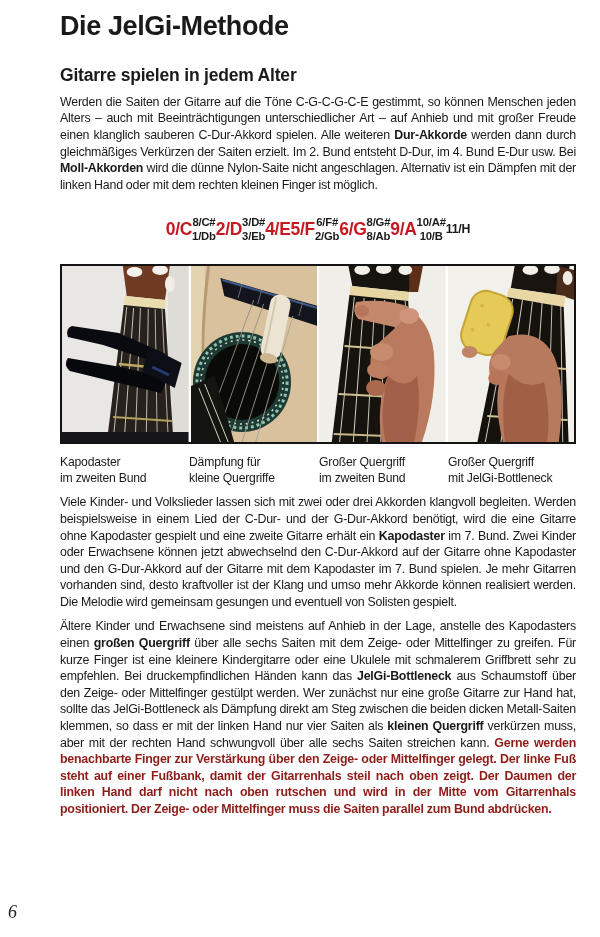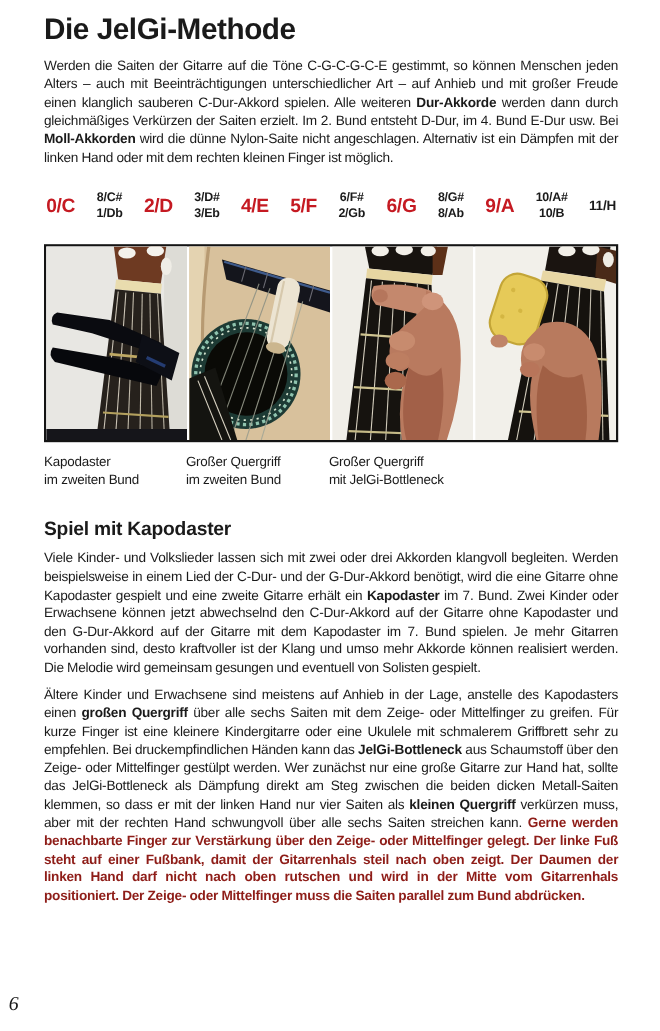--- a/index.html
+++ b/index.html
@@ -3,34 +3,34 @@
 <meta charset="utf-8">
 <style>
   html,body{margin:0;padding:0;}
   body{
     width:600px;height:937px;position:relative;overflow:hidden;
     background:#ffffff;color:#1a1a1a;
     font-family:"Liberation Sans",sans-serif;
     --accent-red:#c51a22;
     --emph-red:#8e1d18;
   }
-  .content{padding:6px 38px 0 40px;}
+  .content{padding:6px 24px 0 40px;margin-left:20px;}
   h1{font-size:27px;font-weight:600;margin:4px 0 0 0;letter-spacing:-0.4px;line-height:1.25;}
   h2{font-size:17.5px;font-weight:600;margin:0;letter-spacing:-0.2px;line-height:1.2;}
   .h2-intro{margin-top:21px;}
   .h2-kapo{margin-top:26px;}
   .h2-quer{margin-top:28px;}
   p.body{
     font-size:12.4px;line-height:16.6px;text-align:justify;
     margin:8px 0 0 0;letter-spacing:-0.22px;word-spacing:-0.2px;
   }
   p.body .b{font-weight:bold;}
   p.body .r{font-weight:bold;color:var(--emph-red);}
   .chord-row{
-    display:flex;justify-content:space-between;align-items:center;
+    display:flex;justify-content:center;align-items:center;
     margin:14px 2px 0 2px;height:44px;
   }
   .chord-major{color:var(--accent-red);font-weight:bold;font-size:17.5px;letter-spacing:-0.3px;}
   .chord-sharp{font-size:11.3px;font-weight:bold;line-height:1.3;text-align:center;letter-spacing:-0.2px;}
   .chord-single{font-size:12.3px;font-weight:bold;letter-spacing:-0.2px;}
   .photo-strip{
     margin-top:13px;border:2px solid #141414;background:#ffffff;
     display:flex;gap:2px;height:176px;
   }
   .photo{flex:1;min-width:0;}
@@ -45,20 +45,21 @@
   }
   .footer-label{position:absolute;left:40px;top:956px;font-size:14px;letter-spacing:-0.1px;}
 </style>
 </head>
 <body style="--accent-red: #c51a22; --emph-red: #8e1d18;">
 
 <div class="content">
 
   <h1>Die JelGi-Methode</h1>
 
+  <h2 class="h2-intro">Gitarre spielen in jedem Alter</h2>
   <p class="body"><span>Werden die Saiten der Gitarre auf die Töne C-G-C-G-C-E gestimmt, so können Menschen jeden Alters – auch mit Beeinträchtigungen unterschiedlicher Art – auf Anhieb und mit großer Freude einen klanglich sauberen C-Dur-Akkord spielen. Alle weiteren </span><span class="b">Dur-Akkorde</span><span> werden dann durch gleichmäßiges Verkürzen der Saiten erzielt. Im 2. Bund entsteht D-Dur, im 4. Bund E-Dur usw. Bei </span><span class="b">Moll-Akkorden</span><span> wird die dünne Nylon-Saite nicht angeschlagen. Alternativ ist ein Dämpfen mit der linken Hand oder mit dem rechten kleinen Finger ist möglich.</span></p>
 
   <div class="chord-row">
       <div class="chord-major">0/C</div>
       <div class="chord-sharp">
         <div>8/C#</div>
         <div>1/Db</div>
       </div>
       <div class="chord-major">2/D</div>
       <div class="chord-sharp">
@@ -208,30 +209,33 @@
       </svg>
     </div>
   </div>
 
   <div class="captions">
     <div>
       <div>Kapodaster</div>
       <div>im zweiten Bund</div>
     </div>
     <div>
+      <div>Dämpfung für</div>
+      <div>kleine Quergriffe</div>
+    </div>
+    <div>
       <div>Großer Quergriff</div>
       <div>im zweiten Bund</div>
     </div>
     <div>
       <div>Großer Quergriff</div>
       <div>mit JelGi-Bottleneck</div>
     </div>
   </div>
 
-  <h2 class="h2-kapo">Spiel mit Kapodaster</h2>
   <p class="body"><span>Viele Kinder- und Volkslieder lassen sich mit zwei oder drei Akkorden klangvoll begleiten. Werden beispielsweise in einem Lied der C-Dur- und der G-Dur-Akkord benötigt, wird die eine Gitarre ohne Kapodaster gespielt und eine zweite Gitarre erhält ein </span><span class="b">Kapodaster</span><span> im 7. Bund. Zwei Kinder oder Erwachsene können jetzt abwechselnd den C-Dur-Akkord auf der Gitarre ohne Kapodaster und den G-Dur-Akkord auf der Gitarre mit dem Kapodaster im 7. Bund spielen. Je mehr Gitarren vorhanden sind, desto kraftvoller ist der Klang und umso mehr Akkorde können realisiert werden. Die Melodie wird gemeinsam gesungen und eventuell von Solisten gespielt.</span></p>
 
   <p class="body"><span>Ältere Kinder und Erwachsene sind meistens auf Anhieb in der Lage, anstelle des Kapodasters einen </span><span class="b">großen Quergriff</span><span> über alle sechs Saiten mit dem Zeige- oder Mittelfinger zu greifen. Für kurze Finger ist eine kleinere Kindergitarre oder eine Ukulele mit schmalerem Griffbrett sehr zu empfehlen. Bei druckempfindlichen Händen kann das </span><span class="b">JelGi-Bottleneck</span><span> aus Schaumstoff über den Zeige- oder Mittelfinger gestülpt werden. Wer zunächst nur eine große Gitarre zur Hand hat, sollte das JelGi-Bottleneck als Dämpfung direkt am Steg zwischen die beiden dicken Metall-Saiten klemmen, so dass er mit der linken Hand nur vier Saiten als </span><span class="b">kleinen Quergriff</span><span> verkürzen muss, aber mit der rechten Hand schwungvoll über alle sechs Saiten streichen kann. </span><span class="b r">Gerne werden benachbarte Finger zur Verstärkung über den Zeige- oder Mittelfinger gelegt. Der linke Fuß steht auf einer Fußbank, damit der Gitarrenhals steil nach oben zeigt. Der Daumen der linken Hand darf nicht nach oben rutschen und wird in der Mitte vom Gitarrenhals positioniert. Der Zeige- oder Mittelfinger muss die Saiten parallel zum Bund abdrücken.</span></p>
 
 </div>
 
 <div class="footer-num">6</div>
 <div class="footer-label">JelGi – Jeder lernt Gitarre</div>
 
 </body></html>

